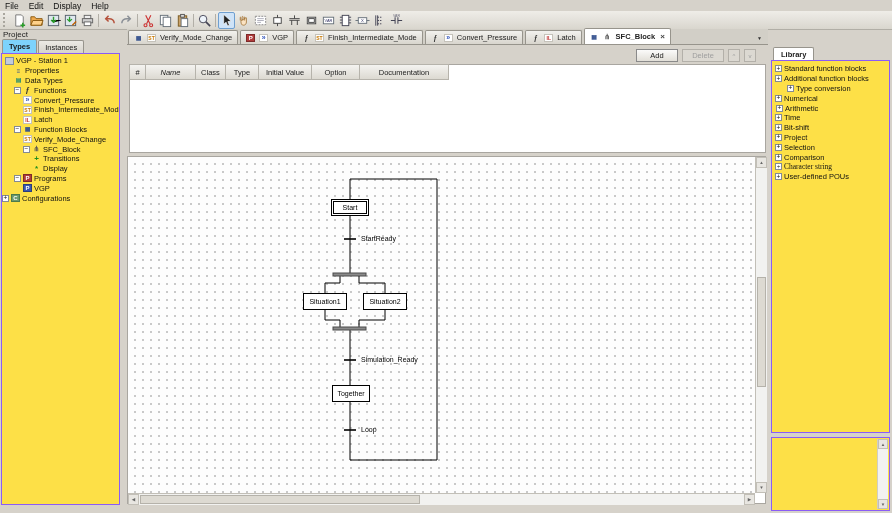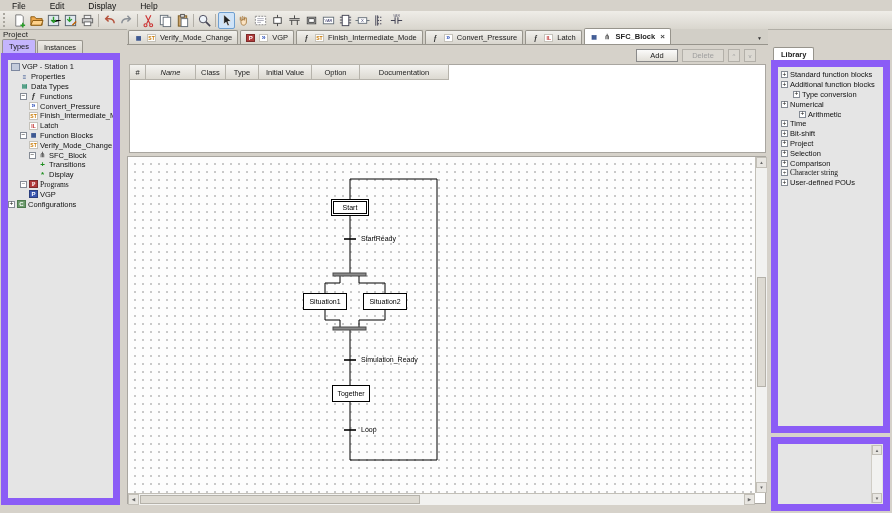--- a/index.html
+++ b/index.html
@@ -4,34 +4,34 @@
 <style>
   html,body{margin:0;padding:0}
   body{
     width:892px;height:513px;position:relative;overflow:hidden;
     background:#d6d2ca;font-family:"Liberation Sans",sans-serif;font-size:8px;color:#1a1a1a;
     -webkit-font-smoothing:antialiased;
   }
   
   #menubar{position:absolute;left:0;top:0;width:892px;height:11px;display:flex;align-items:center;
     background:#d6d2ca;font-size:8.5px;color:#111}
-  .menu-item{padding:0 12px;height:11px;display:flex;align-items:center;cursor:default}
+  .menu-item{padding:0 5px;height:11px;display:flex;align-items:center;cursor:default}
   #toolbar{position:absolute;left:0;top:11px;width:892px;height:18px;display:flex;align-items:center;
     background:linear-gradient(#efede8,#d9d6ce);border-bottom:1px solid #b1aea6;padding-left:1px}
   .tb-grip{width:4px;height:14px;border-left:2px dotted #a9a69e;margin:0 2px}
   .tb-btn{width:17px;height:17px;display:flex;align-items:center;justify-content:center;
     border:1px solid transparent;border-radius:2px;box-sizing:border-box}
   .tb-btn.selected{background:#cfe3f8;border-color:#6f9fd0}
   .tb-sep{width:1px;height:13px;background:#b2afa7;margin:0 2px}
   
-  .whitebox{background:#e5e5e5;border:7px solid #8b5cf6;box-sizing:border-box}
+  .whitebox{background:#fde047;border:1px solid #8b5cf6;box-sizing:border-box}
   .ptab{display:inline-flex;align-items:center;height:12px;padding:0 6px;font-size:7.5px;
     border:1px solid #97948c;border-bottom:none;background:linear-gradient(#eceae5,#d7d4cc);
     margin-right:1px;border-radius:2px 2px 0 0}
-  .ptab.active{background:#c4b5fd;font-weight:normal;height:13px}
+  .ptab.active{background:#7dd3fc;font-weight:bold;height:13px}
   
   #project-panel{position:absolute;left:0;top:29px;width:121px;height:476px}
   #project-title{height:11px;display:flex;align-items:center;padding-left:3px;font-size:8px;color:#222}
   #project-tabs{position:absolute;left:2px;top:11px;height:13px;display:flex;align-items:flex-end}
   #project-tree{position:absolute;left:1px;top:24px;right:1px;bottom:0;overflow:hidden;padding-top:2px}
   .trow{display:flex;align-items:center;height:9.8px;white-space:nowrap;font-size:7.5px;color:#111}
   .expander{width:7px;height:7px;display:inline-flex;align-items:center;justify-content:center;
     border:1px solid #848a94;background:#fff;font-size:6.5px;line-height:6px;margin-right:2px;box-sizing:border-box;flex:none}
   .chip{height:8px;min-width:9px;display:inline-flex;align-items:center;justify-content:center;
     margin-right:2px;font-size:6px;font-weight:bold;box-sizing:border-box;flex:none;line-height:8px}
@@ -292,21 +292,21 @@
         <span>SFC_Block</span>
       </div>
       <div class="trow" style="padding-left: 30px;">
         <span class="chip" style="color:#1e8e1e;font-size:8px">+</span>
         <span>Transitions</span>
       </div>
       <div class="trow" style="padding-left: 30px;">
         <span class="chip" style="color:#1e8e1e;font-size:8px">*</span>
         <span>Display</span>
       </div>
-      <div class="trow" style="padding-left: 12px; font-family: Liberation Serif, serif;">
+      <div class="trow" style="padding-left: 12px;">
         <span class="expander">−</span>
         <span class="chip" style="background:#b03a3a;color:#fff;border:1px solid #7d2a2a">P</span>
         <span>Programs</span>
       </div>
       <div class="trow" style="padding-left: 21px;">
         <span class="chip" style="background:#3a57b0;color:#fff;border:1px solid #2a3d7d">P</span>
         <span>VGP</span>
       </div>
       <div class="trow" style="padding-left: 0; align-items: center;">
         <span class="expander">+</span>
@@ -425,21 +425,21 @@
         <span>Additional function blocks</span>
       </div>
       <div class="trow" style="padding-left: 15px; height: 9.8px;">
         <span class="expander">+</span>
         <span>Type conversion</span>
       </div>
       <div class="trow" style="padding-left: 3px; height: 9.8px;">
         <span class="expander">+</span>
         <span>Numerical</span>
       </div>
-      <div class="trow" style="padding-left: 21px; height: 9.8px;">
+      <div class="trow" style="padding-left: 4px; height: 9.8px;">
         <span class="expander">+</span>
         <span>Arithmetic</span>
       </div>
       <div class="trow" style="padding-left: 3px; height: 9.8px;">
         <span class="expander">+</span>
         <span>Time</span>
       </div>
       <div class="trow" style="padding-left: 3px; height: 9.8px;">
         <span class="expander">+</span>
         <span>Bit-shift</span>

